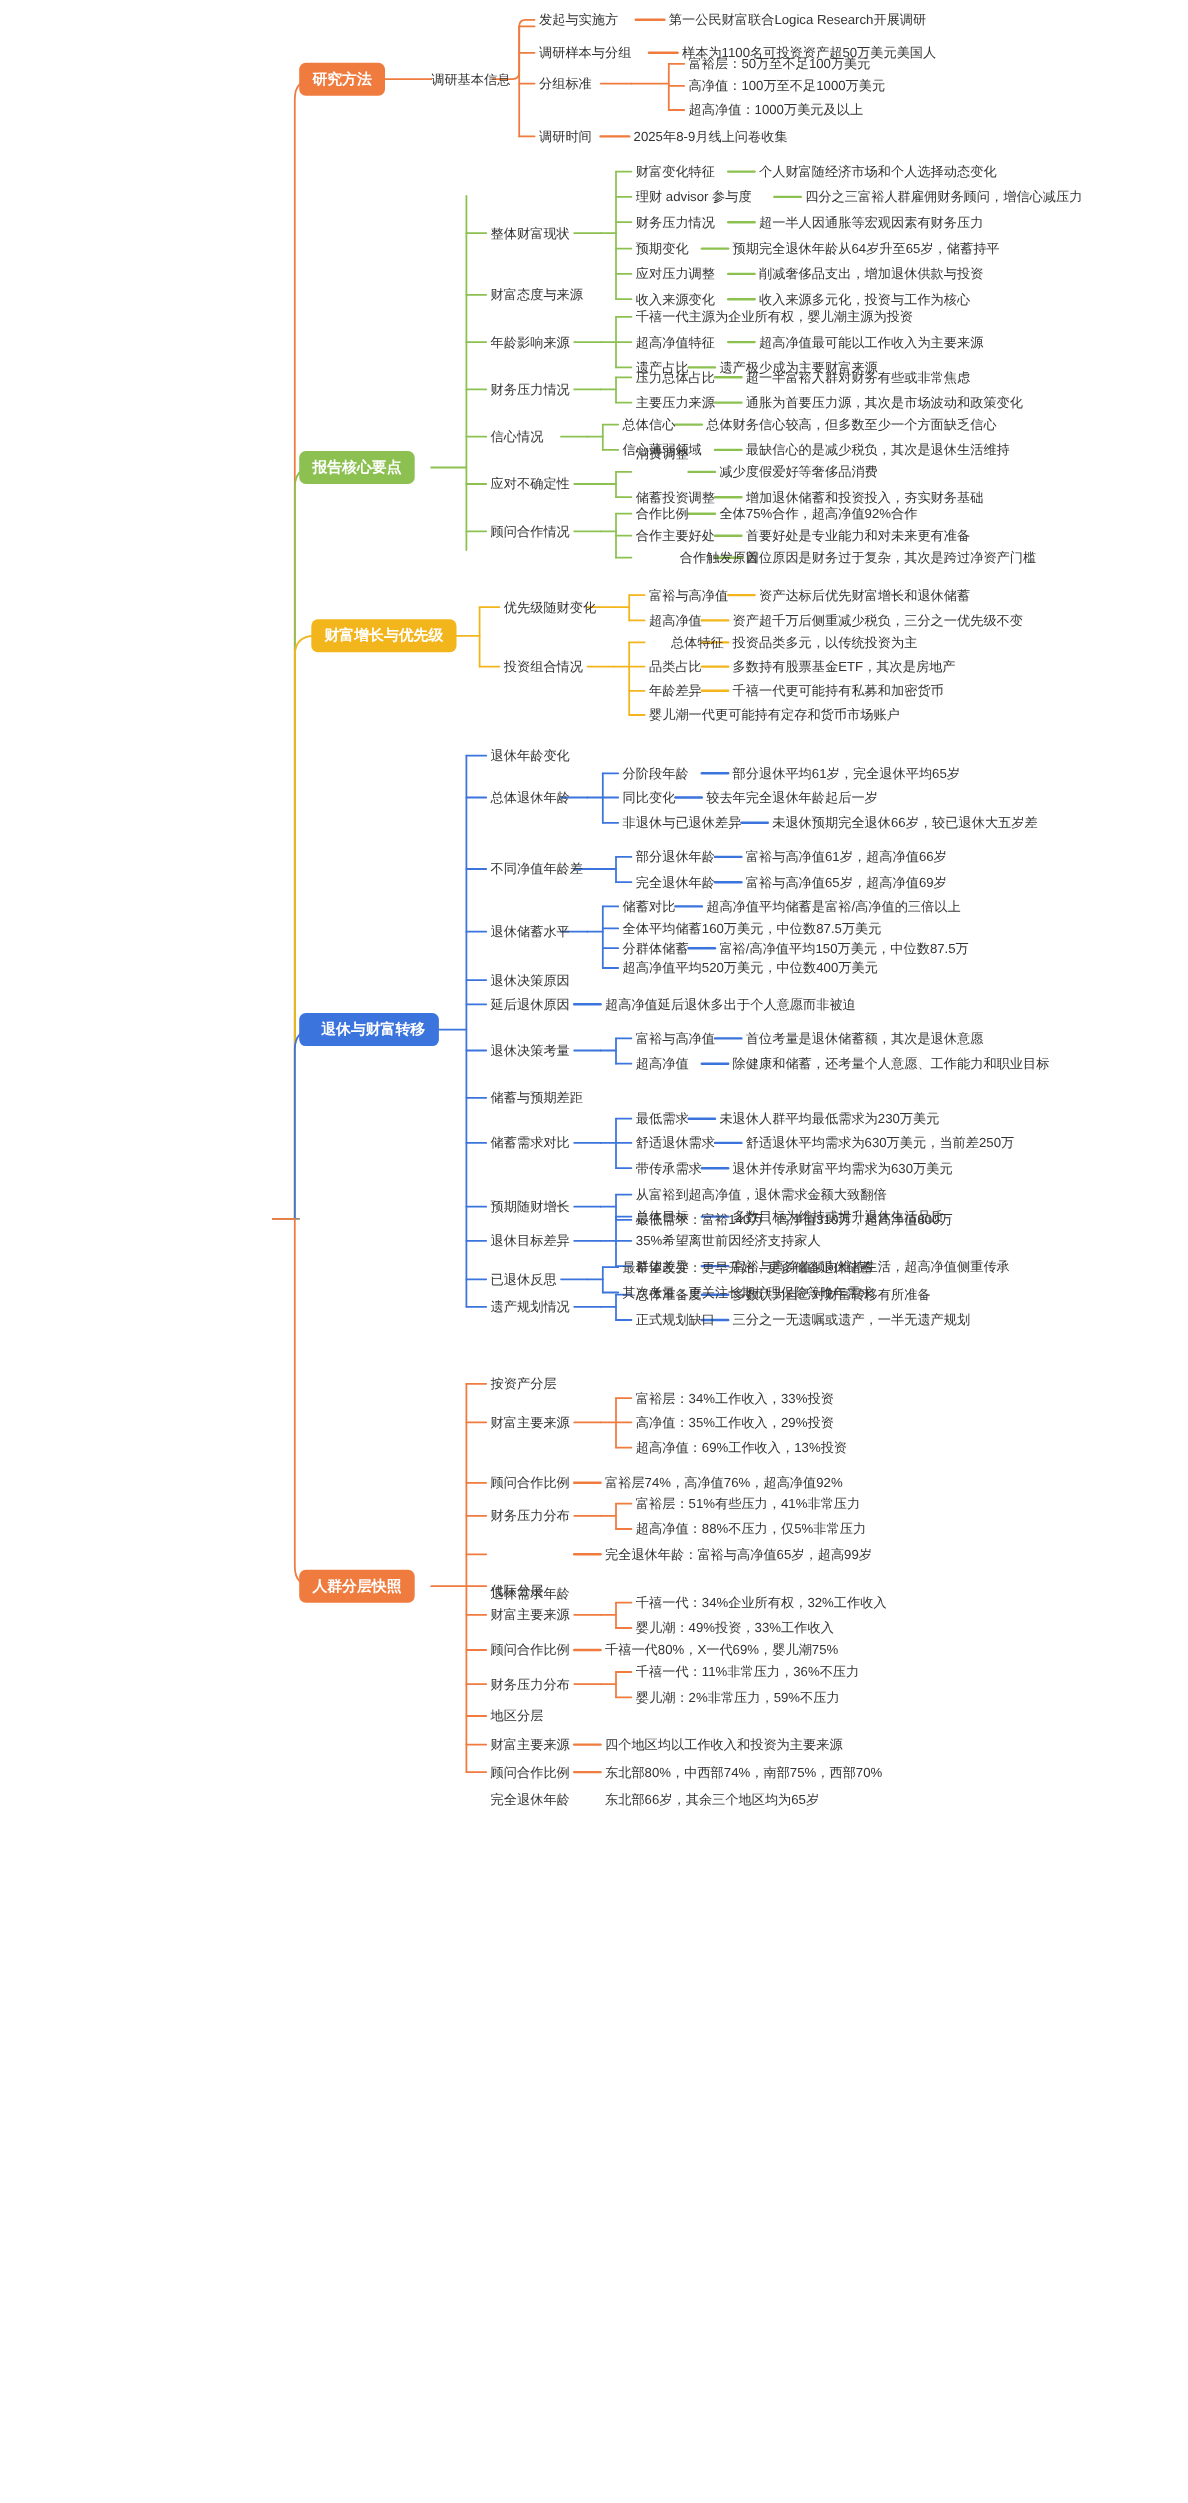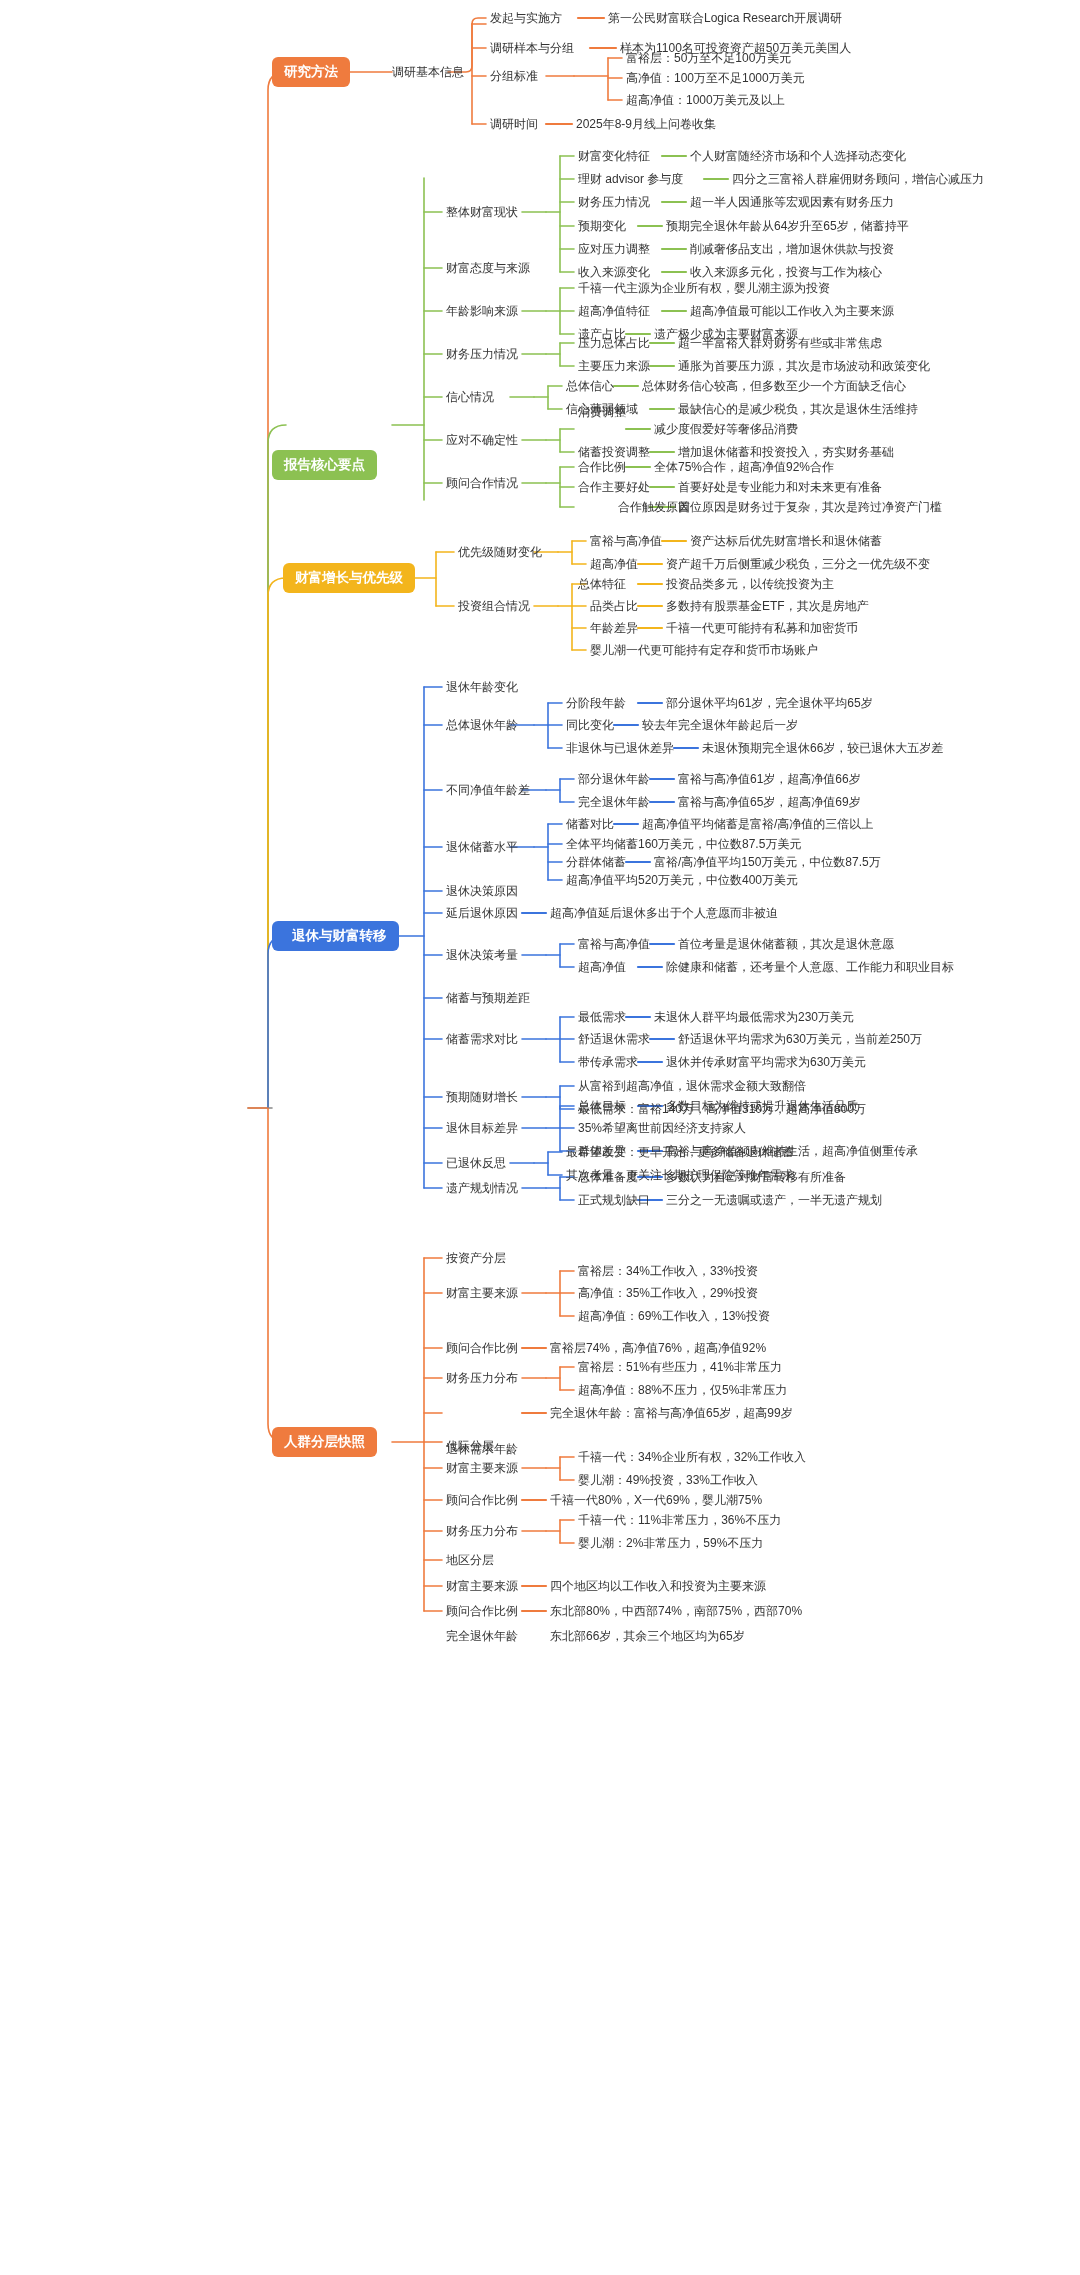--- a/index.html
+++ b/index.html
@@ -44,21 +44,21 @@
     align-items: center;
     justify-content: center;
     color: #ffffff;
     font-size: 13.5px;
     font-weight: bold;
     padding: 0 12px;
     white-space: nowrap;
     z-index: 5;
   }
   .l1.orange  { background: #ef7b3e; }
-  .l1.green   { background: #8cc152; margin-top: 40px; }
+  .l1.green   { background: #8cc152; }
   .l1.yellow  { background: #f3b51c; }
   .l1.blue    { background: #3b74dd; }
   .l1.orange2 { background: #ef7b3e; }
 
   
   .node {
     position: absolute;
     font-size: 12px;
     color: #333333;
     white-space: nowrap;
@@ -547,21 +547,21 @@
   <div class="node l3" style="left:590px; top:557px;">
     <span>超高净值</span>
   </div>
   <div class="node l4" style="left:666px; top:557px;">
     <span>资产超千万后侧重减少税负，三分之一优先级不变</span>
   </div>
 
   <div class="node l2" style="left:458px; top:599px;">
     <span>投资组合情况</span>
   </div>
-  <div class="node l3" style="left:578px; top:577px;">
+  <div class="node l3" style="left:610px; top:577px;">
     <span>总体特征</span>
   </div>
   <div class="node l4" style="left:666px; top:577px;">
     <span>投资品类多元，以传统投资为主</span>
   </div>
   <div class="node l3" style="left:590px; top:599px;">
     <span>品类占比</span>
   </div>
   <div class="node l4" style="left:666px; top:599px;">
     <span>多数持有股票基金ETF，其次是房地产</span>

